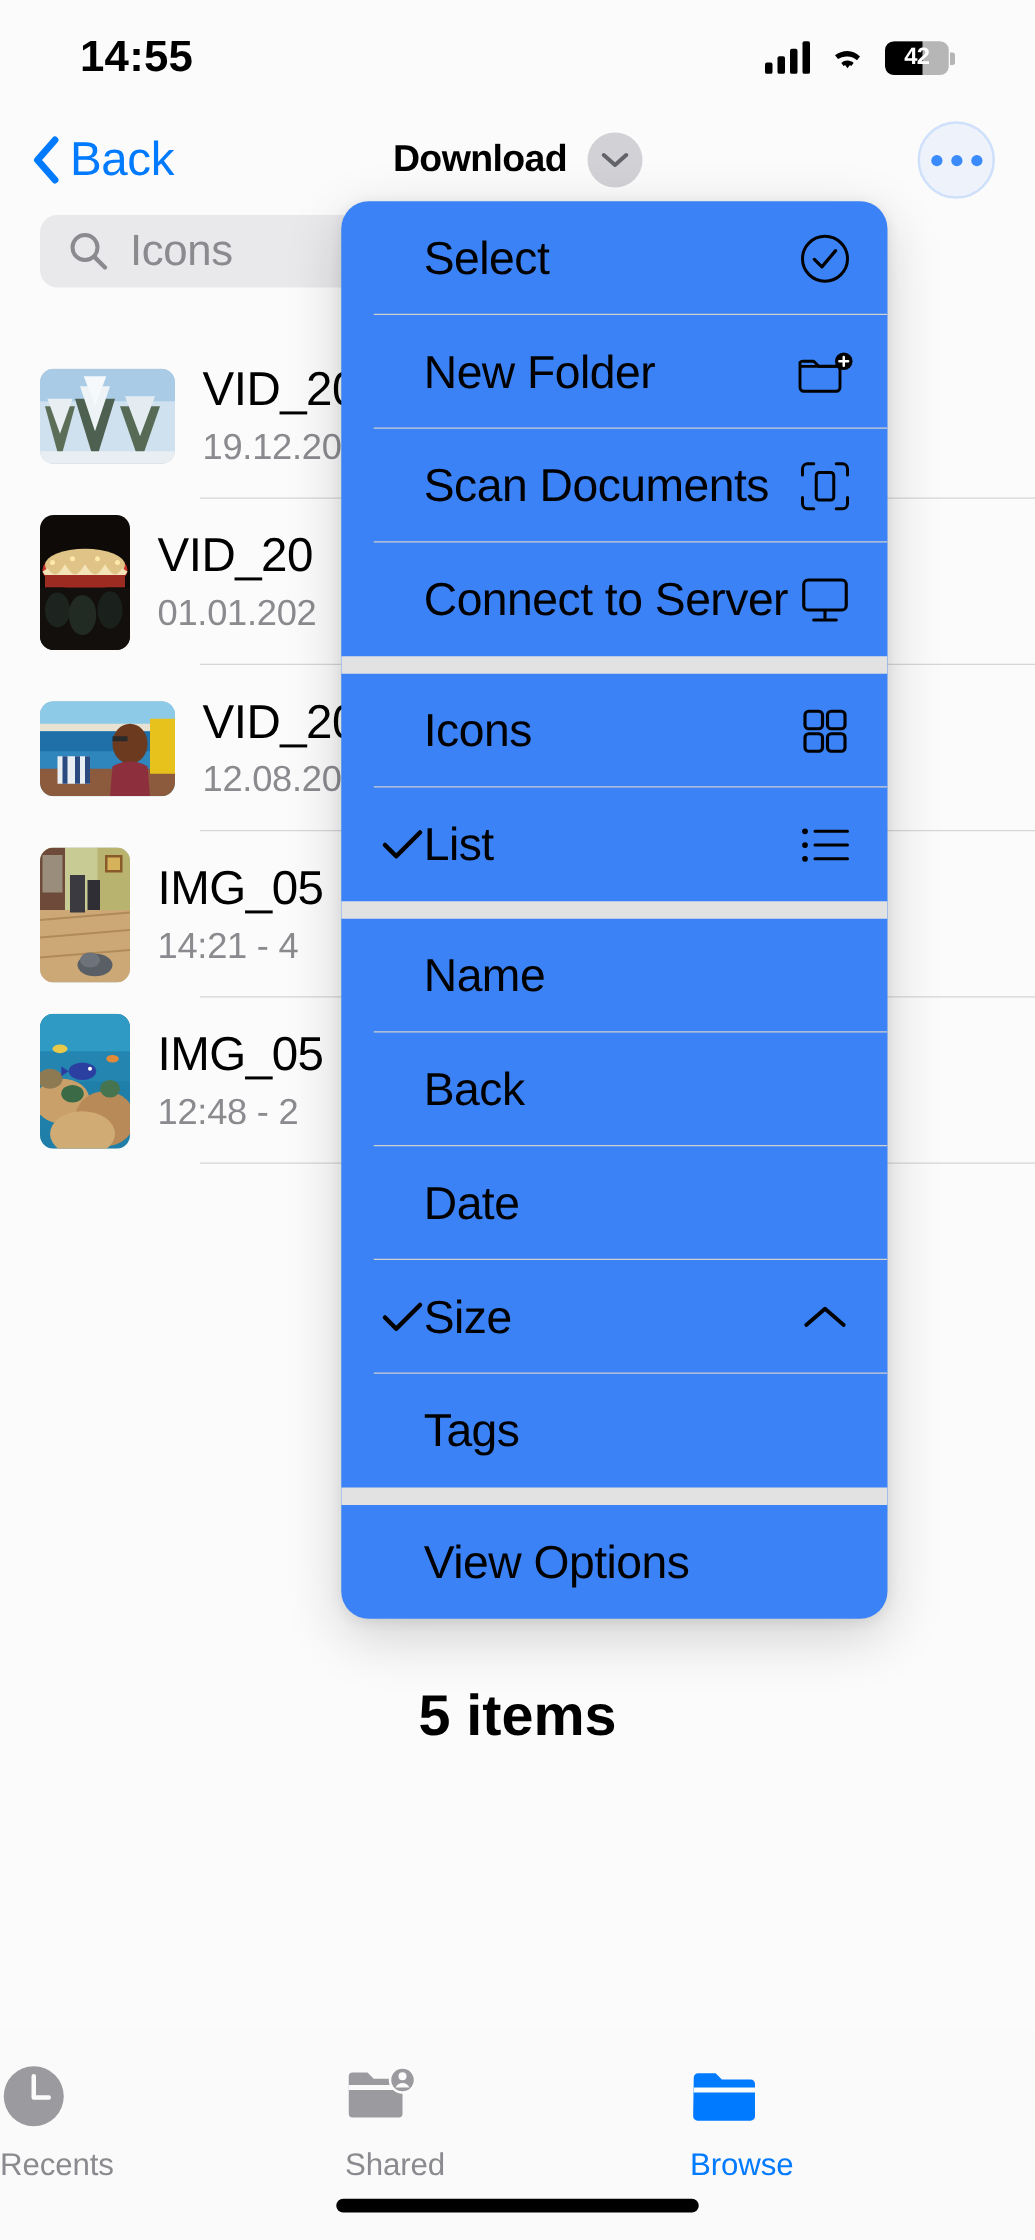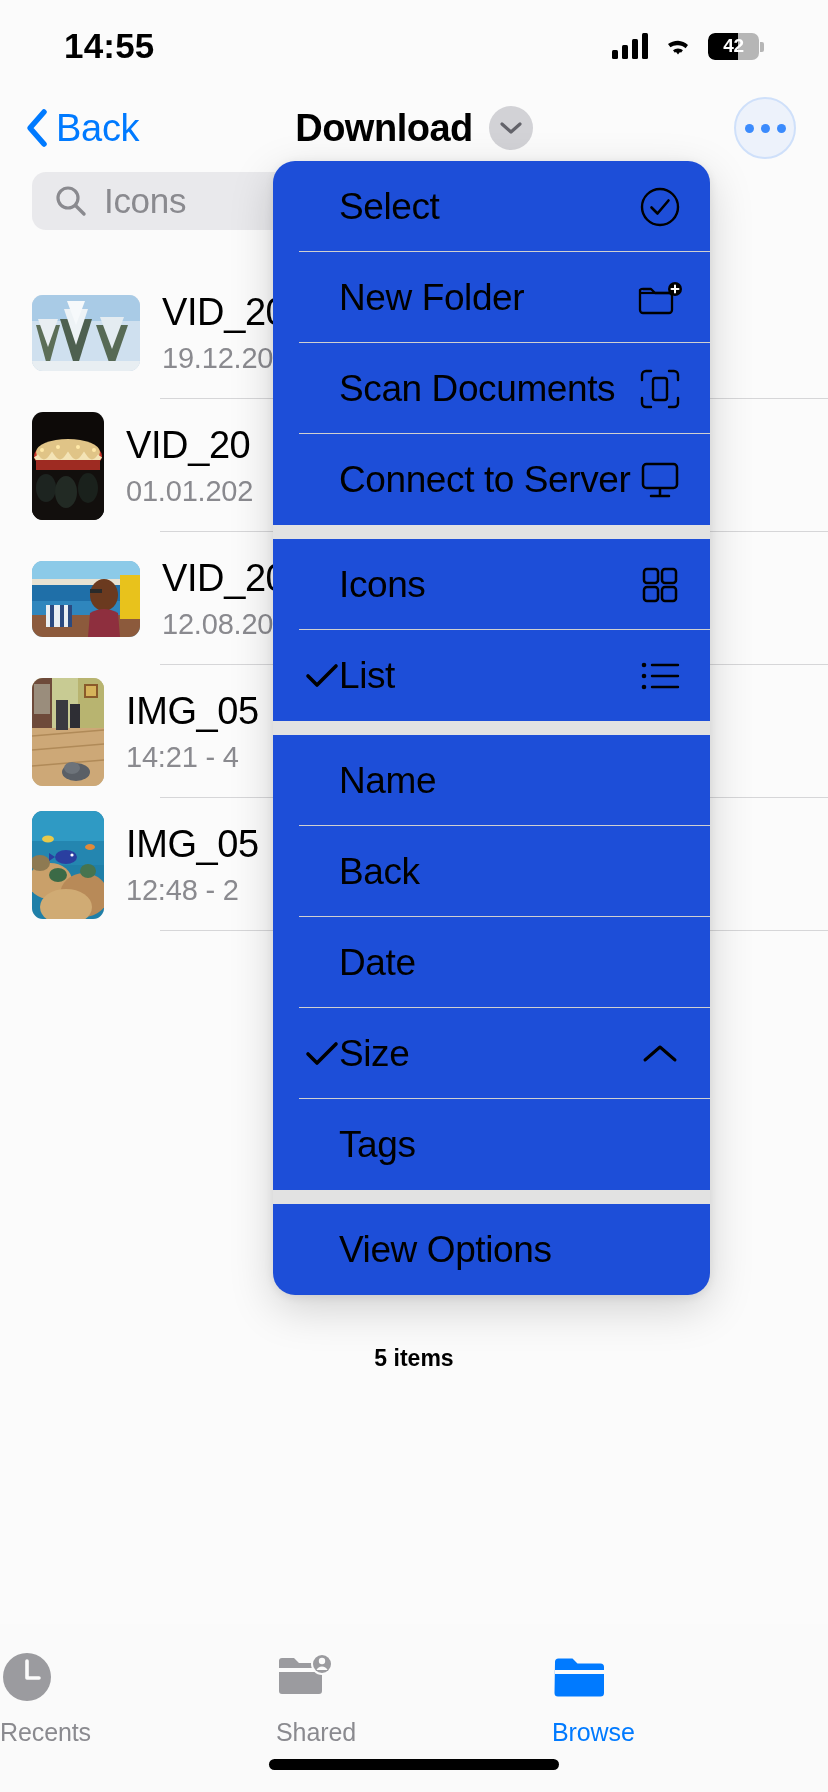--- a/index.html
+++ b/index.html
@@ -42,21 +42,21 @@
 
   
   #nav-bar {
     position:absolute; top:92px; left:0; width:828px; height:72px;
     display:flex; align-items:center; z-index:4;
   }
   #back-button { display:flex; align-items:center; margin-left:24px; }
   .chev-left { width:26px; height:40px; margin-right:6px; }
   #back-label { font-size:38px; color:#007aff; letter-spacing:-0.3px; }
   #nav-title-wrap { position:absolute; left:0; right:0; display:flex; align-items:center; justify-content:center; gap:16px; }
-  #nav-title { font-size:38px; font-weight:700; color:#000; letter-spacing:-0.5px; }
+  #nav-title { font-size:30px; font-weight:700; color:#000; letter-spacing:-0.5px; }
   #nav-title-chevron {
     width:44px; height:44px; border-radius:50%; background:#d2d2d6;
     display:flex; align-items:center; justify-content:center;
   }
   #more-button {
     position:absolute; right:32px; width:62px; height:62px; border-radius:50%;
     border:2px solid #cfe0fa; background:rgba(120,170,255,0.10);
     display:flex; align-items:center; justify-content:center; gap:7px;
   }
   #more-button span { width:9px; height:9px; border-radius:50%; background:#3b8bfd; display:block; }
@@ -82,27 +82,27 @@
   .thumb.wide { width:108px; height:76px; }
   .thumb.tall { width:72px; height:108px; }
   .thumb svg { display:block; width:100%; height:100%; }
   .file-texts { margin-left:22px; min-width:0; }
   .file-name { font-size:38px; color:#000; white-space:nowrap; letter-spacing:-0.4px; }
   .file-meta { font-size:29px; color:#8a8a8f; margin-top:8px; white-space:nowrap; letter-spacing:-0.2px; }
 
   
   #item-count {
     position:absolute; top:1345px; left:0; width:828px; text-align:center;
-    font-size:23px; font-weight:700; color:#000; z-index:1;
+    font-size:46px; font-weight:700; color:#000; z-index:1;
   }
 
   
   #context-menu {
     position:absolute; left:273px; top:161px; width:437px;
-    background:#1d4ed8; border-radius:22px; overflow:hidden; z-index:20;
+    background:#3b82f6; border-radius:22px; overflow:hidden; z-index:20;
     box-shadow:0 14px 44px rgba(0,0,0,0.17), 0 2px 10px rgba(0,0,0,0.08);
   }
   .menu-item {
     position:relative; display:flex; align-items:center;
     height:91px; padding:0 26px 0 32px;
   }
   .menu-item .mi-check { width:34px; flex:none; display:flex; align-items:center; }
   .menu-item .mi-label { flex:1; font-size:37px; color:#000; letter-spacing:-0.4px; }
   .menu-item .mi-icon { width:48px; flex:none; display:flex; align-items:center; justify-content:center; }
   .menu-item .mi-sep { position:absolute; left:26px; right:0; bottom:0; height:1px; background:#d0d0d0; }

